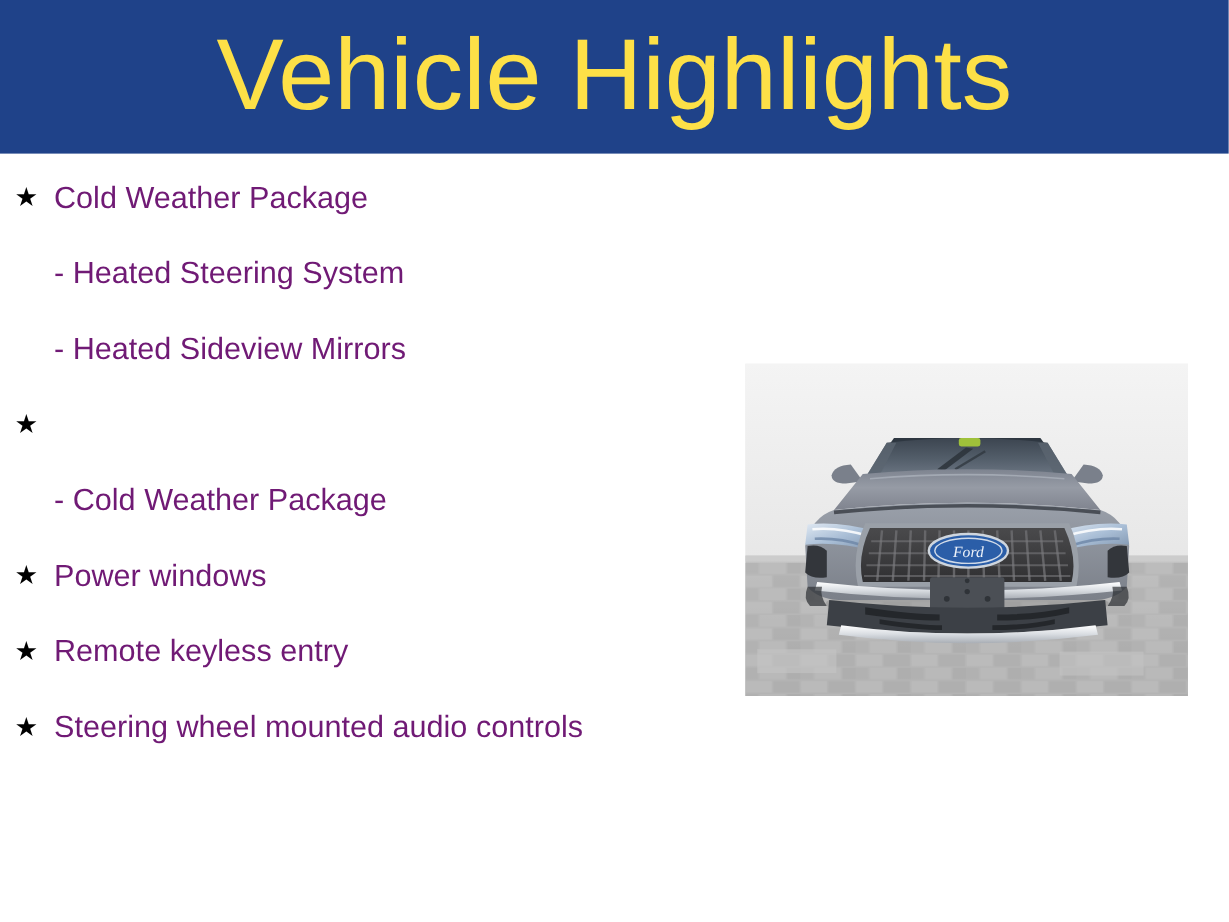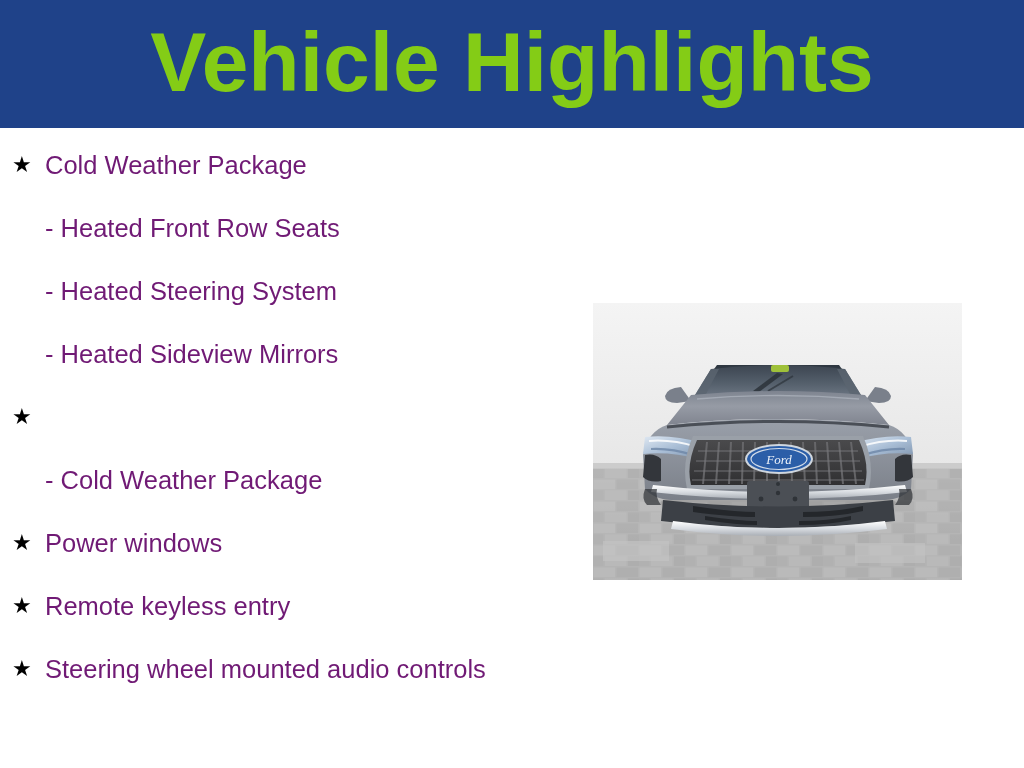--- a/index.html
+++ b/index.html
@@ -23,23 +23,23 @@
     top: 0;
     width: 1024px;
     height: 128px;
     background: #1f4289;
     display: flex;
     align-items: center;
     justify-content: center;
     box-sizing: border-box;
   }
   #page-title {
-    color: #84cc16;
+    color: #fde047;
     font-size: 84px;
-    font-weight: 700;
+    font-weight: 400;
     line-height: 1;
     letter-spacing: 0px;
     white-space: nowrap;
     margin: 0;
     padding: 0;
     transform: translateY(-2px);
   }
 
   
   #highlights-list {
@@ -76,21 +76,21 @@
   .highlight-row.sub {
     padding-left: 45px;
   }
   .highlight-row.sub .row-label {
     font-size: 25.5px;
   }
 
   
   #vehicle-photo {
     position: absolute;
-    left: 593px;
+    left: 621px;
     top: 303px;
     width: 369px;
     height: 277px;
     overflow: hidden;
     background: #f2f2f2;
   }
   #vehicle-photo svg {
     display: block;
     width: 369px;
     height: 277px;
@@ -100,23 +100,20 @@
 <body>
 
 <div id="header-banner">
   <h1 id="page-title">Vehicle Highlights</h1>
 </div>
 
 <ul id="highlights-list">
     <li class="highlight-row">
       <span class="bullet-star">★</span>
       <span class="row-label">Cold Weather Package</span>
-    </li>
-    <li class="highlight-row sub">
-      <span class="row-label">- Heated Front Row Seats</span>
     </li>
     <li class="highlight-row sub">
       <span class="row-label">- Heated Steering System</span>
     </li>
     <li class="highlight-row sub">
       <span class="row-label">- Heated Sideview Mirrors</span>
     </li>
     <li class="highlight-row">
       <span class="bullet-star">★</span>
     </li>

